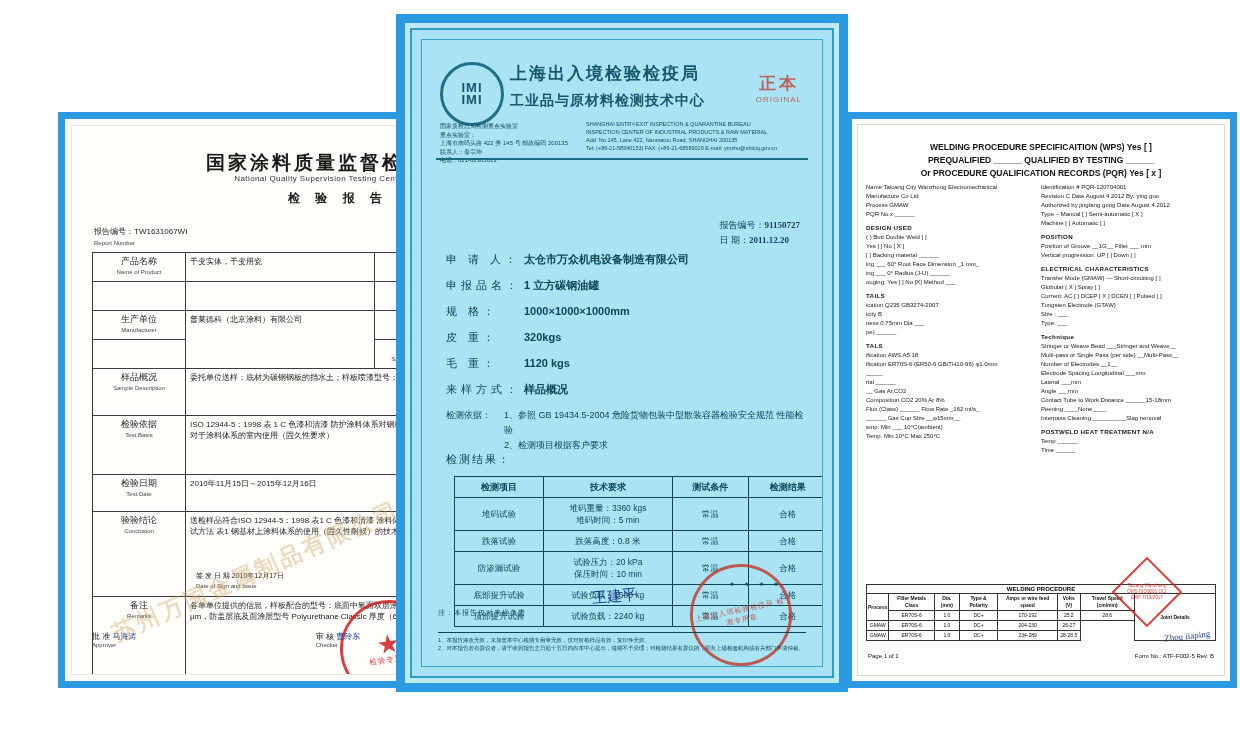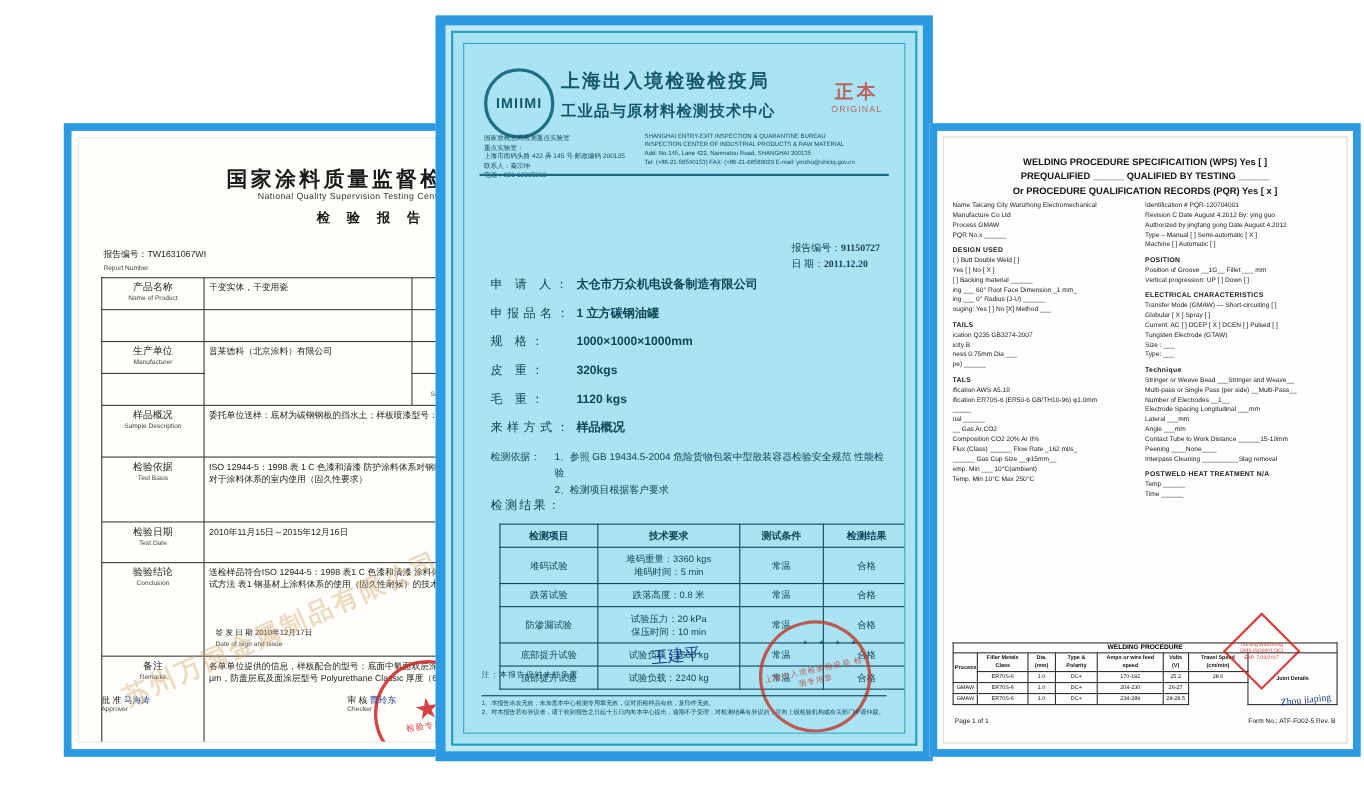--- a/index.html
+++ b/index.html
@@ -46,21 +46,21 @@
   .sign-row span i{font-style:normal;font-family:Liberation Mono, monospace;color:#1b3f8f;margin-top:34px;}
 
   
   .stamp-red{position:absolute;border:3px solid #d02020;border-radius:50%;color:#d02020;display:flex;align-items:center;justify-content:center;flex-direction:column;}
   #stamp-left{left:268px;top:474px;width:92px;height:92px;transform:rotate(-8deg);opacity:.85;}
   #stamp-left .star{font-size:26px;line-height:22px;}
   #stamp-left .txt{font-size:7.5px;letter-spacing:1px;}
 
   
   .m-head{position:absolute;left:14px;top:16px;right:14px;height:96px;}
-  .m-logo{position:absolute;left:4px;top:6px;width:58px;height:58px;border:3px solid #1f6f86;border-radius:50%;display:flex;align-items:center;justify-content:center;flex-direction:row;color:#14576b;font-weight:bold;font-size:13px;line-height:12px;letter-spacing:1px;}
+  .m-logo{position:absolute;left:4px;top:6px;width:58px;height:58px;border:3px solid #1f6f86;border-radius:50%;display:flex;align-items:center;justify-content:center;flex-direction:column;color:#14576b;font-weight:bold;font-size:13px;line-height:12px;letter-spacing:1px;}
   .m-cn1{position:absolute;left:74px;top:6px;font-size:17px;font-weight:bold;color:#14586c;letter-spacing:2px;}
   .m-cn2{position:absolute;left:74px;top:36px;font-size:14px;font-weight:bold;color:#14586c;letter-spacing:1px;}
   .m-addr{position:absolute;left:4px;top:66px;font-size:6px;color:#0f4c5e;line-height:8.5px;width:230px;}
   .m-en{position:absolute;left:150px;top:64px;font-size:5.5px;color:#0f4c5e;line-height:8px;width:250px;}
   .m-orig{position:absolute;right:6px;top:16px;text-align:center;color:#c0392b;opacity:.75;}
   .m-orig .c{font-size:17px;font-weight:bold;letter-spacing:3px;}
   .m-orig .e{font-size:8px;letter-spacing:1px;}
 
   .m-rule{position:absolute;left:14px;right:14px;top:118px;height:2px;background:#1a6a80;}
   .m-title{position:absolute;left:0;right:0;top:138px;text-align:center;font-size:23px;font-weight:bold;color:#0f4558;letter-spacing:4px;}

